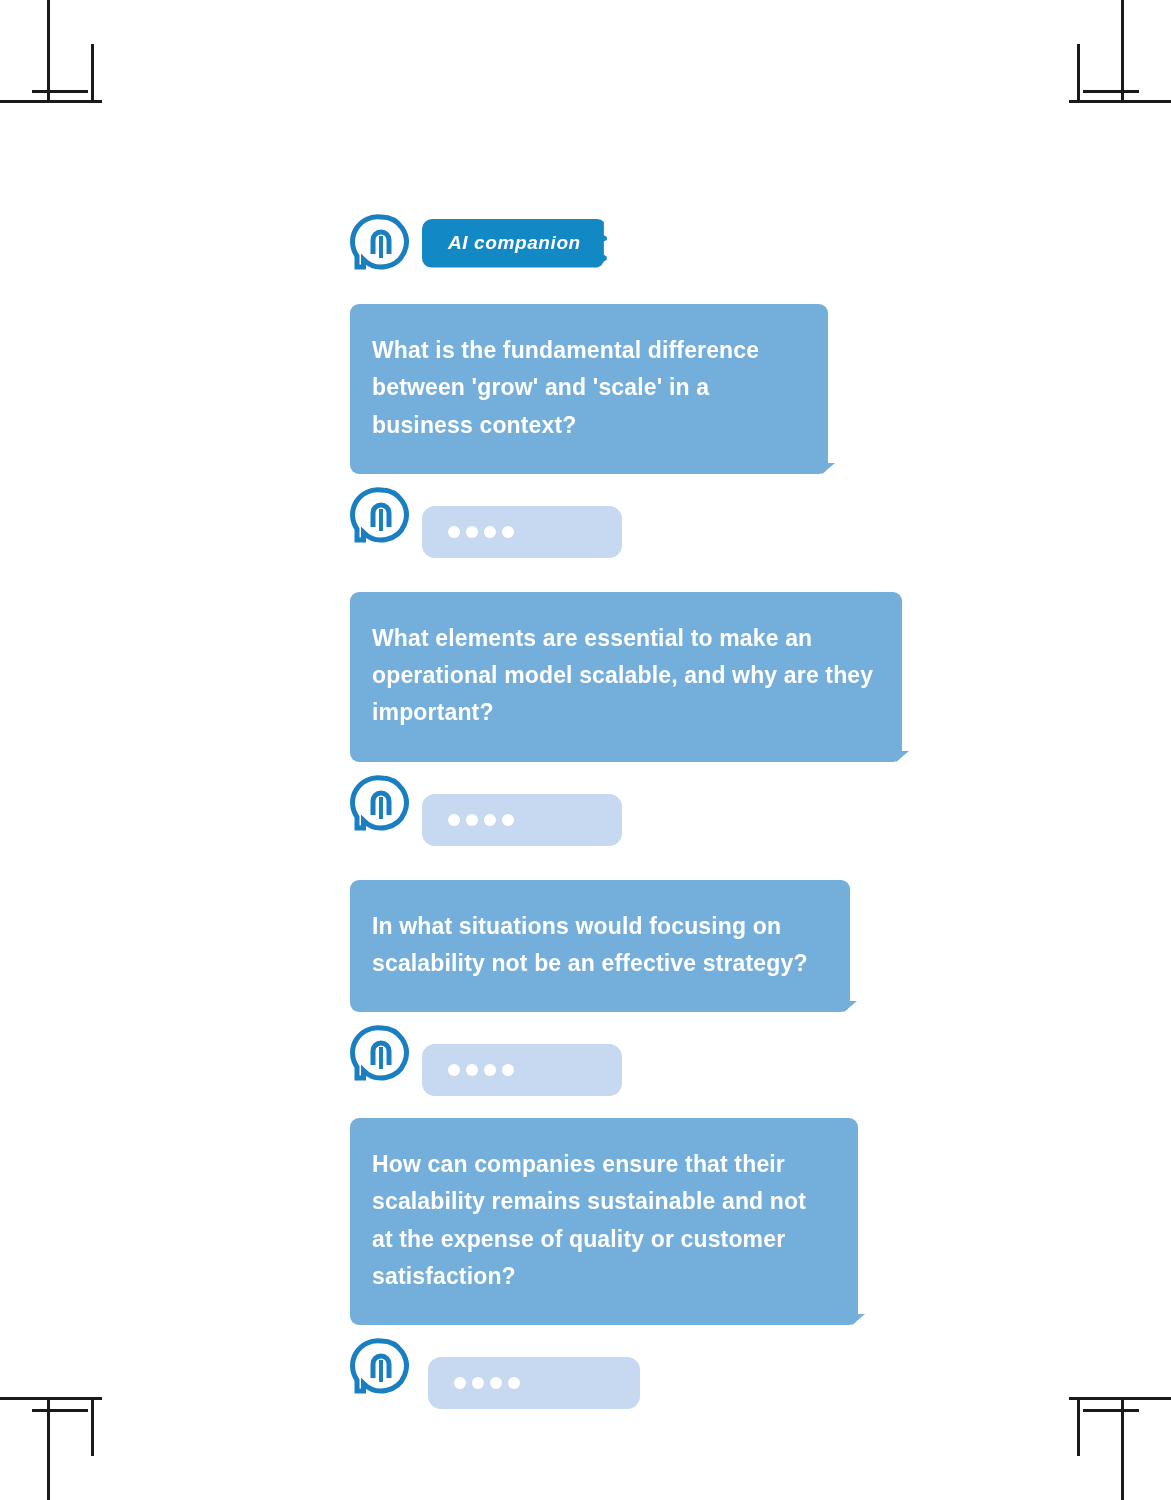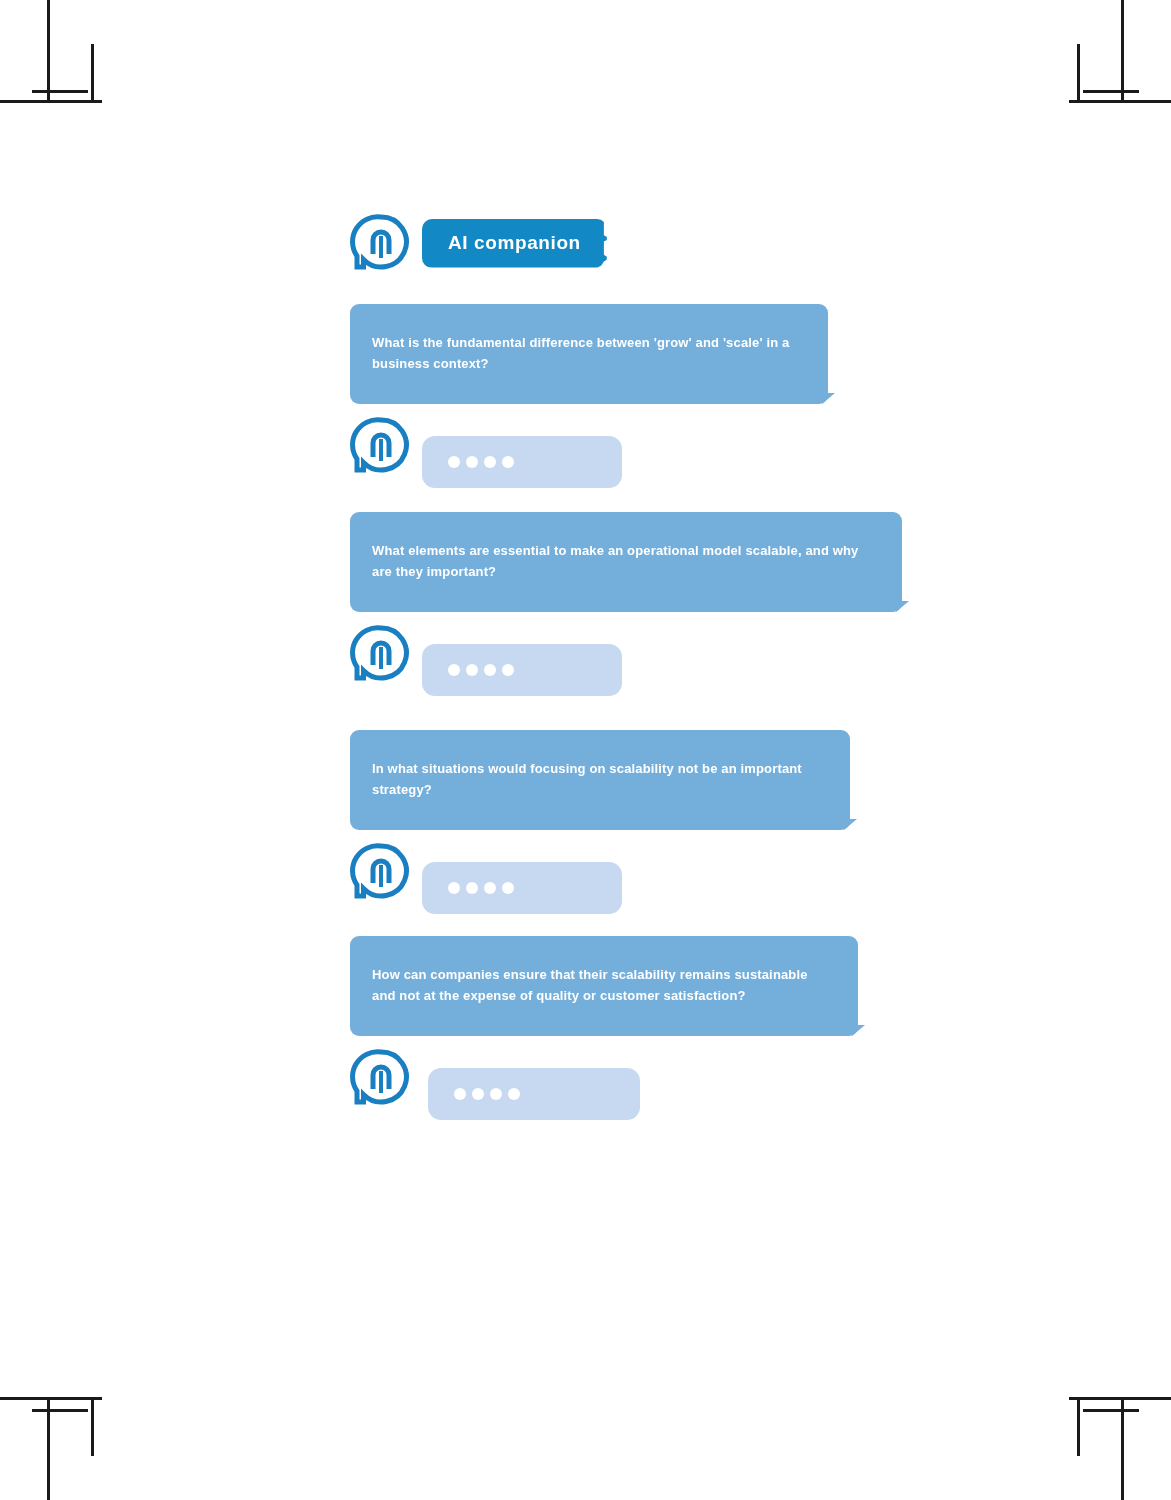--- a/index.html
+++ b/index.html
@@ -82,29 +82,30 @@
     letter-spacing: 0.6px;
     padding: 13px 26px 14px 26px;
     border-radius: 10px;
     white-space: nowrap;
     clip-path: polygon(
       0% 8%, 1.2% 3%, 3% 0%, 96% 0%, 97.6% 2%, 98.4% 6%,
       98.4% 34%, 100% 38%, 100% 44%, 98.4% 47%,
       98.4% 74%, 100% 78%, 100% 84%, 98.4% 88%,
       97% 96%, 95% 100%, 3% 100%, 1.2% 97%, 0% 92%
     );
+    font-style: italic;
   }
 
   
   .q-bubble {
     position: relative;
     background: #74aedb;
     color: #ffffff;
     font-weight: bold;
-    font-size: 13px;
+    font-size: 23px;
     line-height: 1.62;
     letter-spacing: 0.15px;
     padding: 28px 26px 30px 22px;
     border-radius: 9px;
     box-sizing: border-box;
   }
   .q-bubble::after {
     content: "";
     position: absolute;
     right: -7px;
@@ -133,21 +134,21 @@
     margin-right: 6px;
   }
   .dot:last-child { margin-right: 0; }
 
   
   .row-header   { margin-bottom: 14px; }
   .row-q        { margin-bottom: 0px; }
   .row-typing   { margin-bottom: 0px; }
 
   .q1 { width: 478px; margin-top: 16px; }
-  .q2 { width: 552px; margin-top: 24px; }
+  .q2 { width: 552px; margin-top: 34px; }
   .q3 { width: 500px; margin-top: 34px; }
   .q4 { width: 508px; margin-top: 22px; }
 
   .t1 { width: 200px; margin-top: 32px; }
   .t2 { width: 200px; margin-top: 32px; }
   .t3 { width: 200px; margin-top: 32px; }
   .t4 { width: 212px; margin-top: 32px; margin-left: 6px; }
 </style>
 </head>
 <body>
@@ -221,21 +222,21 @@
       </span>
       <div class="typing-bubble t2">
         <span class="dot"></span>
         <span class="dot"></span>
         <span class="dot"></span>
         <span class="dot"></span>
       </div>
     </div>
 
     <div class="row row-q">
-      <div class="q-bubble q3">In what situations would focusing on scalability not be an important strategy?</div>
+      <div class="q-bubble q3">In what situations would focusing on scalability not be an effective strategy?</div>
     </div>
 
     <div class="row row-typing">
       <span class="avatar">
         <svg viewBox="0 0 62 62" xmlns="http://www.w3.org/2000/svg">
           <path d="M31 5 A25 25 0 1 1 13.5 47.5 L13.5 55 L7 55 L7 44 A25 25 0 0 1 31 5 Z" fill="none" stroke="#1a7fc1" stroke-width="5"></path>
           <path d="M23 42 L23 28 A8 8 0 0 1 39 28 L39 42" fill="none" stroke="#1a7fc1" stroke-width="5"></path>
           <line x1="31" y1="24" x2="31" y2="46" stroke="#1a7fc1" stroke-width="4"></line>
         </svg>
       </span>

